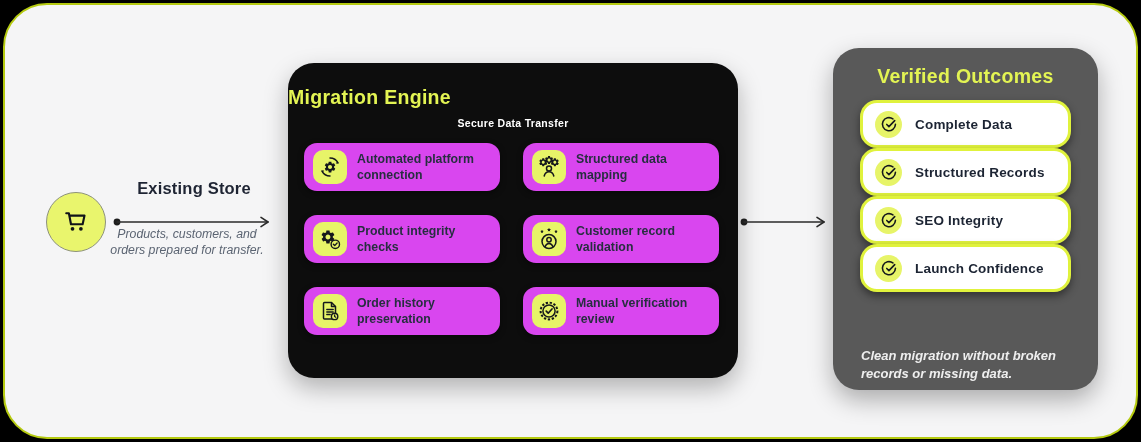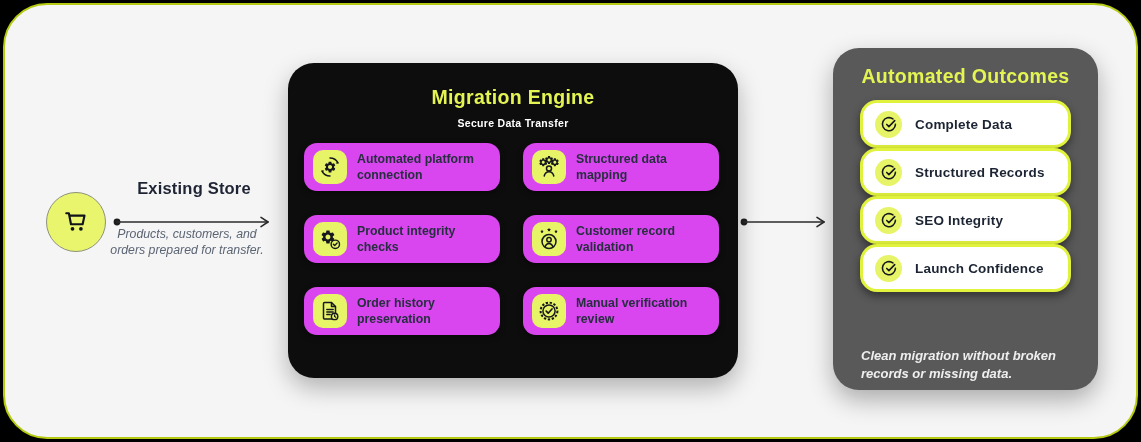--- a/index.html
+++ b/index.html
@@ -28,21 +28,21 @@
   }
   .flow-arrow{position:absolute;}
   .flow-arrow path,.flow-arrow line{stroke:#2b2b2b;stroke-width:1.6;fill:none;stroke-linecap:round;}
   .flow-arrow circle{fill:#1d1d1d;}
   
   .engine{
     position:absolute;left:288px;top:63px;width:450px;height:315px;
     background:#0d0d0d;border-radius:26px;box-shadow:0 10px 24px rgba(0,0,0,.28);
   }
   .engine-title{
-    padding-top:23px;text-align:center;font-size:19.5px;font-weight:bold;
+    padding-top:23px;font-size:19.5px;font-weight:bold;
     color:#e3f453;letter-spacing:.3px;
   }
   .engine-subtitle{
     margin-top:8px;text-align:center;font-size:10.5px;font-weight:bold;
     color:#fff;letter-spacing:.3px;
   }
   .features{
     position:absolute;left:16px;top:80px;
     display:grid;grid-template-columns:196px 196px;column-gap:23px;row-gap:24px;
   }
@@ -205,21 +205,21 @@
   </div>
 </div>
 
 <svg class="flow-arrow" style="left:737px;top:211px" width="94" height="22" viewBox="0 0 94 22">
   <circle cx="7" cy="11" r="3.4"></circle>
   <line x1="7" y1="11" x2="87" y2="11"></line>
   <path d="M87 11l-7-4.6M87 11l-7 4.6"></path>
 </svg>
 
 <div class="outcomes">
-  <div class="outcomes-title">Automated Outcomes</div>
+  <div class="outcomes-title">Verified Outcomes</div>
 
   <div class="outcome-list">
 
     <div class="outcome-card">
       <span class="chip">
         <svg width="18" height="18" viewBox="0 0 24 24">
           <path d="M20.6 12.4a8.7 8.7 0 1 1-3.4-7.1" fill="none" stroke="currentColor" stroke-width="2.1" stroke-linecap="round"></path>
           <path d="M9 12.6l2.9 2.9 7.7-8" fill="none" stroke="currentColor" stroke-width="2.1" stroke-linecap="round" stroke-linejoin="round"></path>
         </svg>
       </span>

